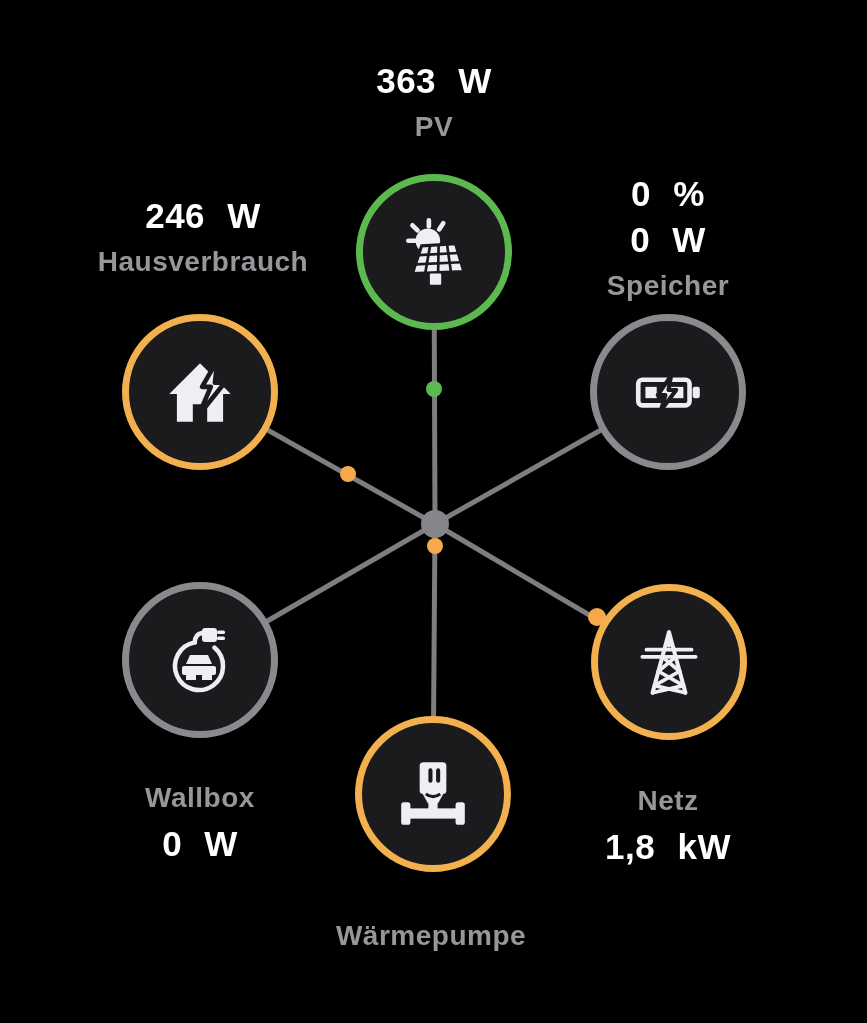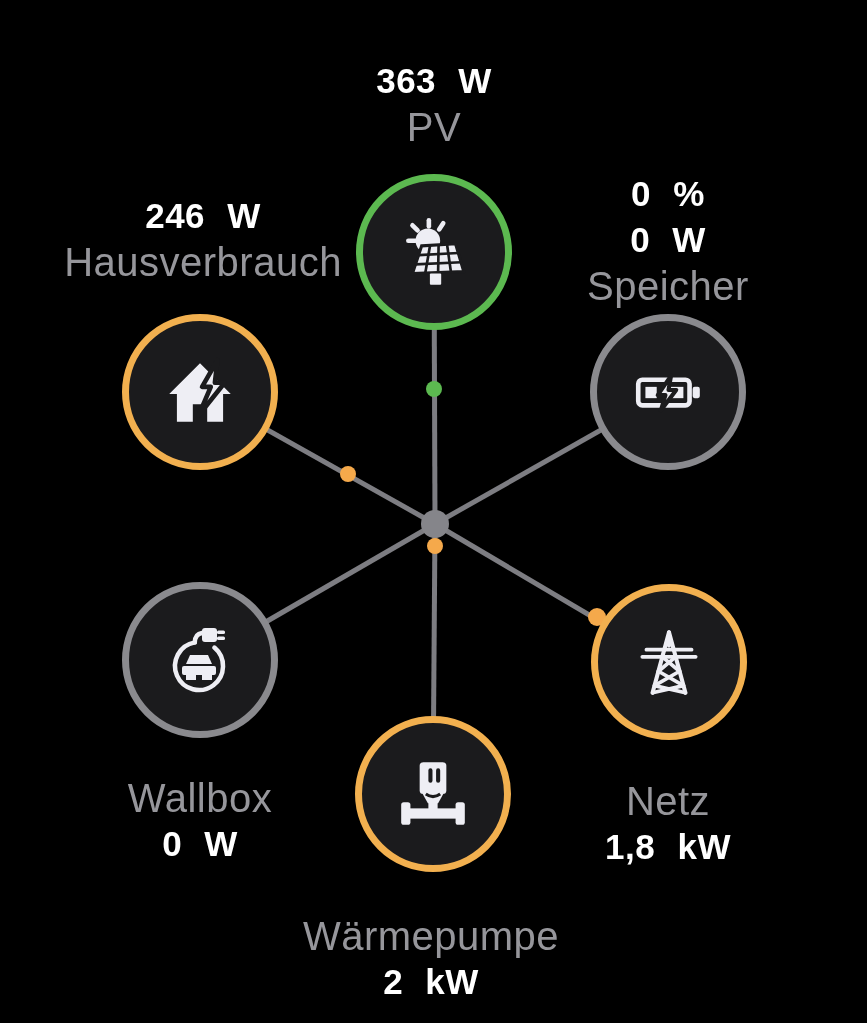--- a/index.html
+++ b/index.html
@@ -60,22 +60,22 @@
     pointer-events: none;
   }
   .value {
     font-size: 35px;
     font-weight: 700;
     color: var(--value_text);
     word-spacing: 12px;
     letter-spacing: 0.5px;
   }
   .label {
-    font-size: 40px;
-    font-weight: 400;
+    font-size: 28px;
+    font-weight: 700;
     color: var(--label_text);
     letter-spacing: 0.5px;
   }
   .t-pv           { left: 434px; top: 46px; }
   .t-hausverbrauch{ left: 203px; top: 181px; }
   .t-speicher     { left: 668px; top: 159px; }
   .t-wallbox      { left: 200px; top: 763px; }
   .t-netz         { left: 668px; top: 766px; }
   .t-waermepumpe  { left: 431px; top: 901px; }
 </style>
@@ -205,16 +205,15 @@
     <div class="value">0 W</div>
   </div>
 
   <div class="ntext t-netz">
     <div class="label">Netz</div>
     <div class="value">1,8 kW</div>
   </div>
 
   <div class="ntext t-waermepumpe">
     <div class="label">Wärmepumpe</div>
-    <div class="value">2 kW</div>
   </div>
 
 </div>
 
 </body></html>

